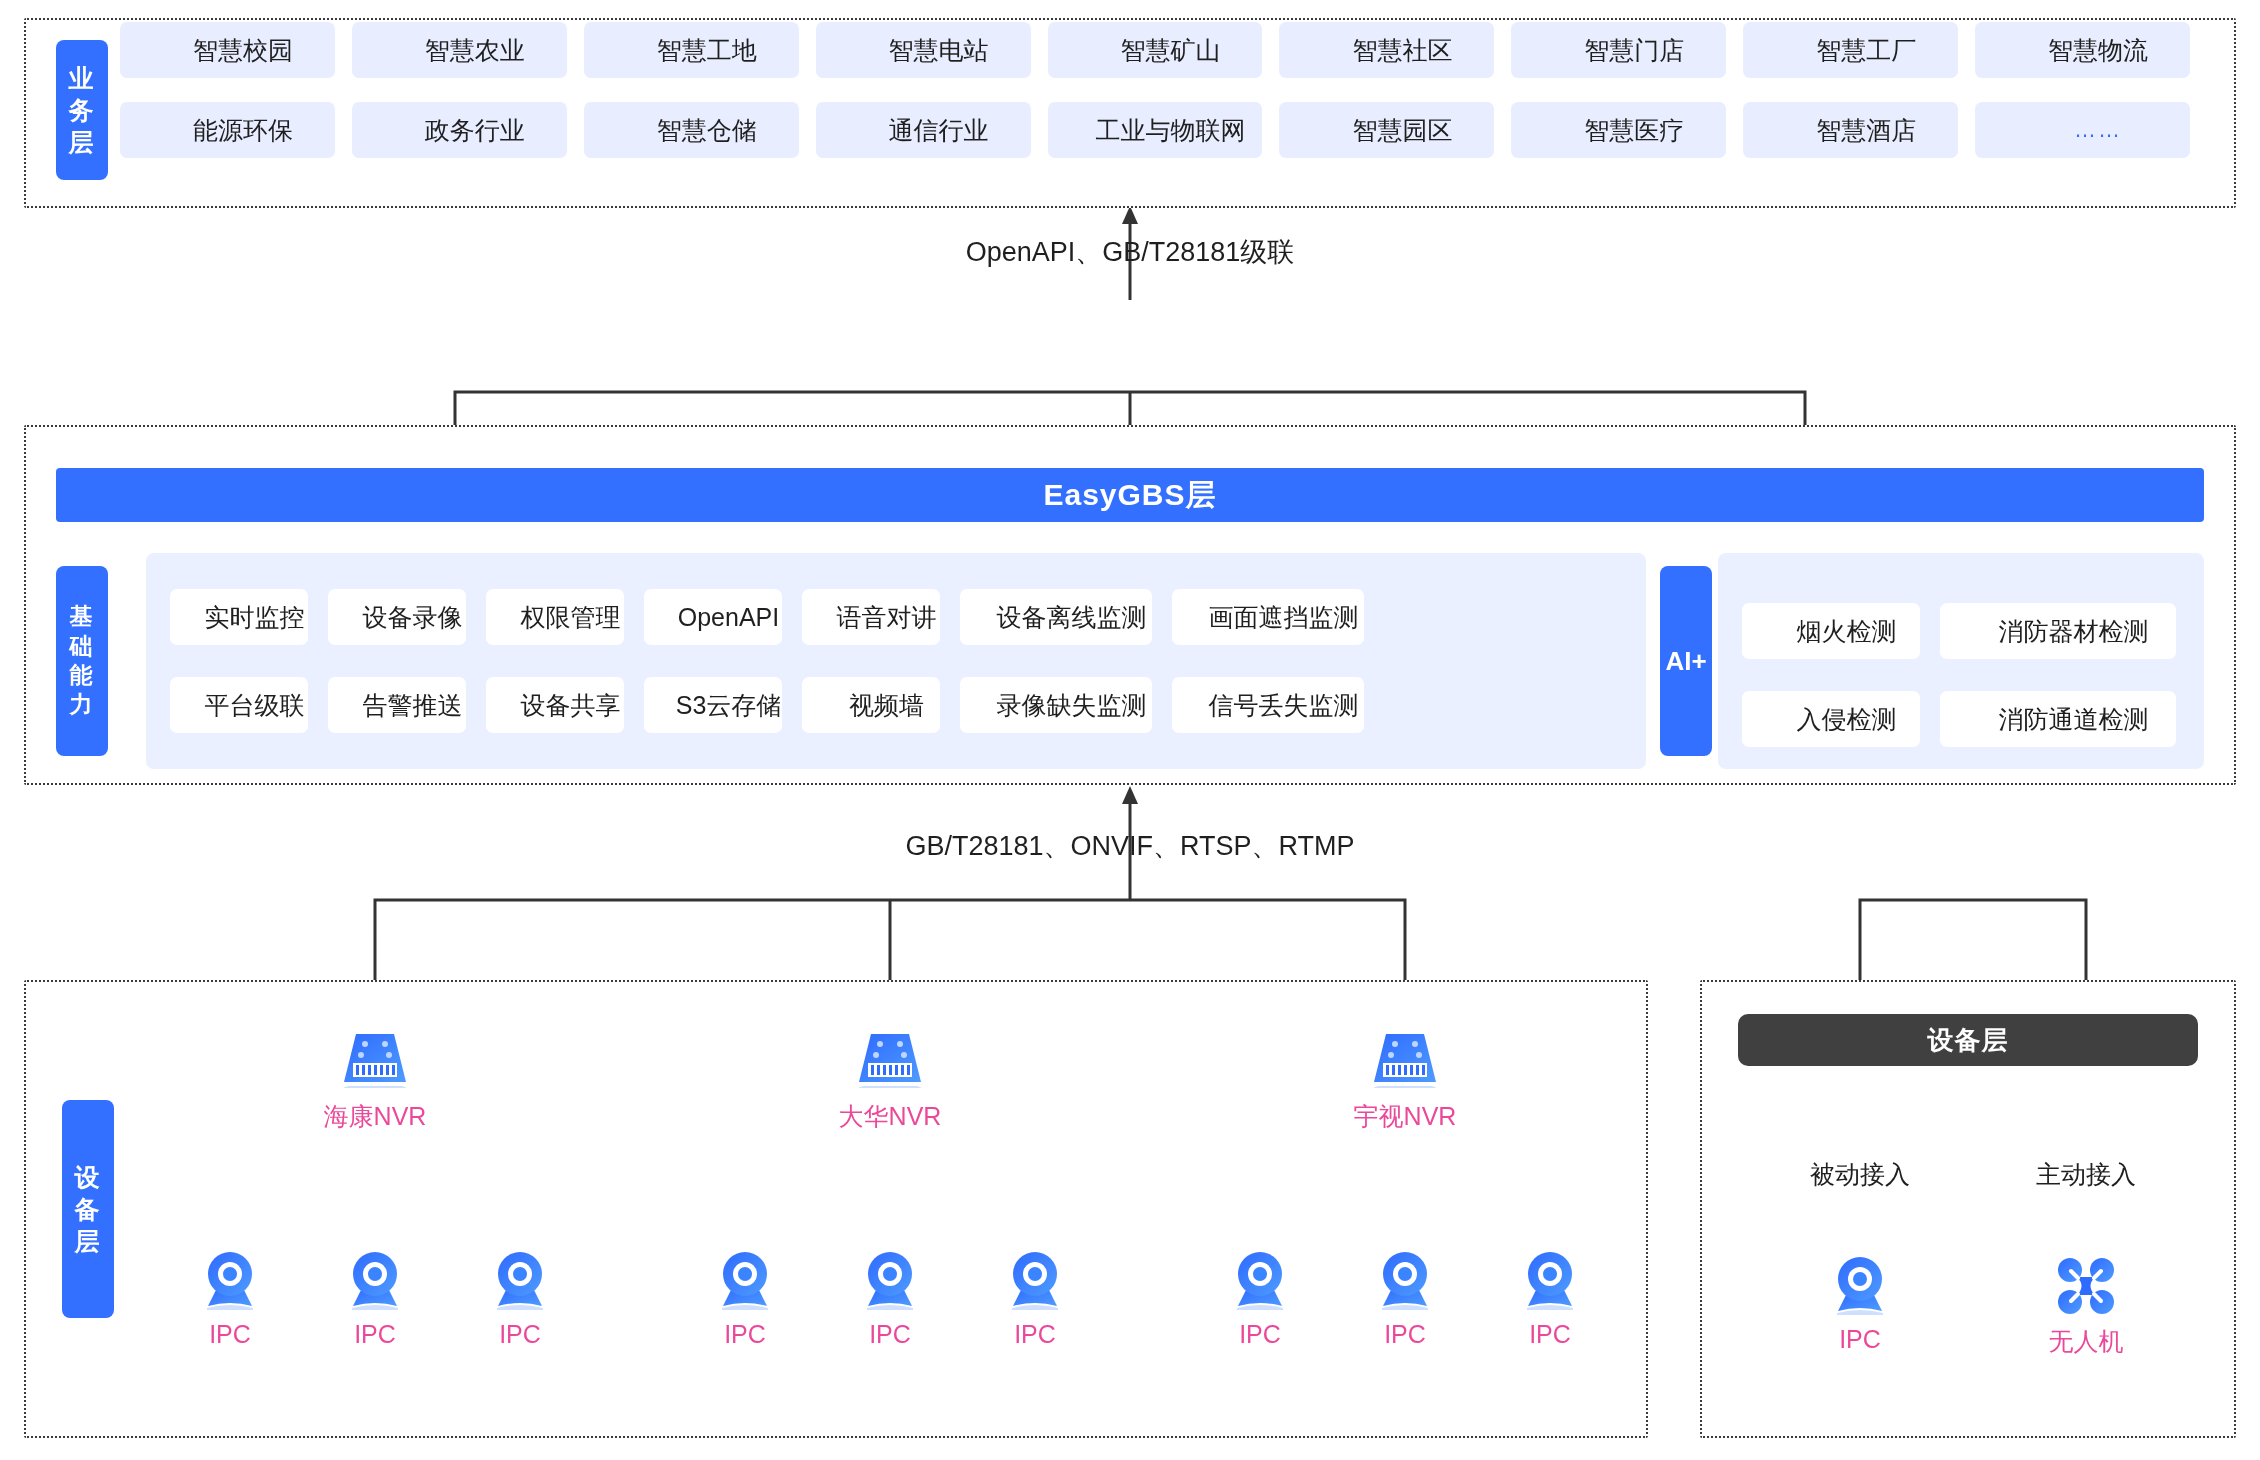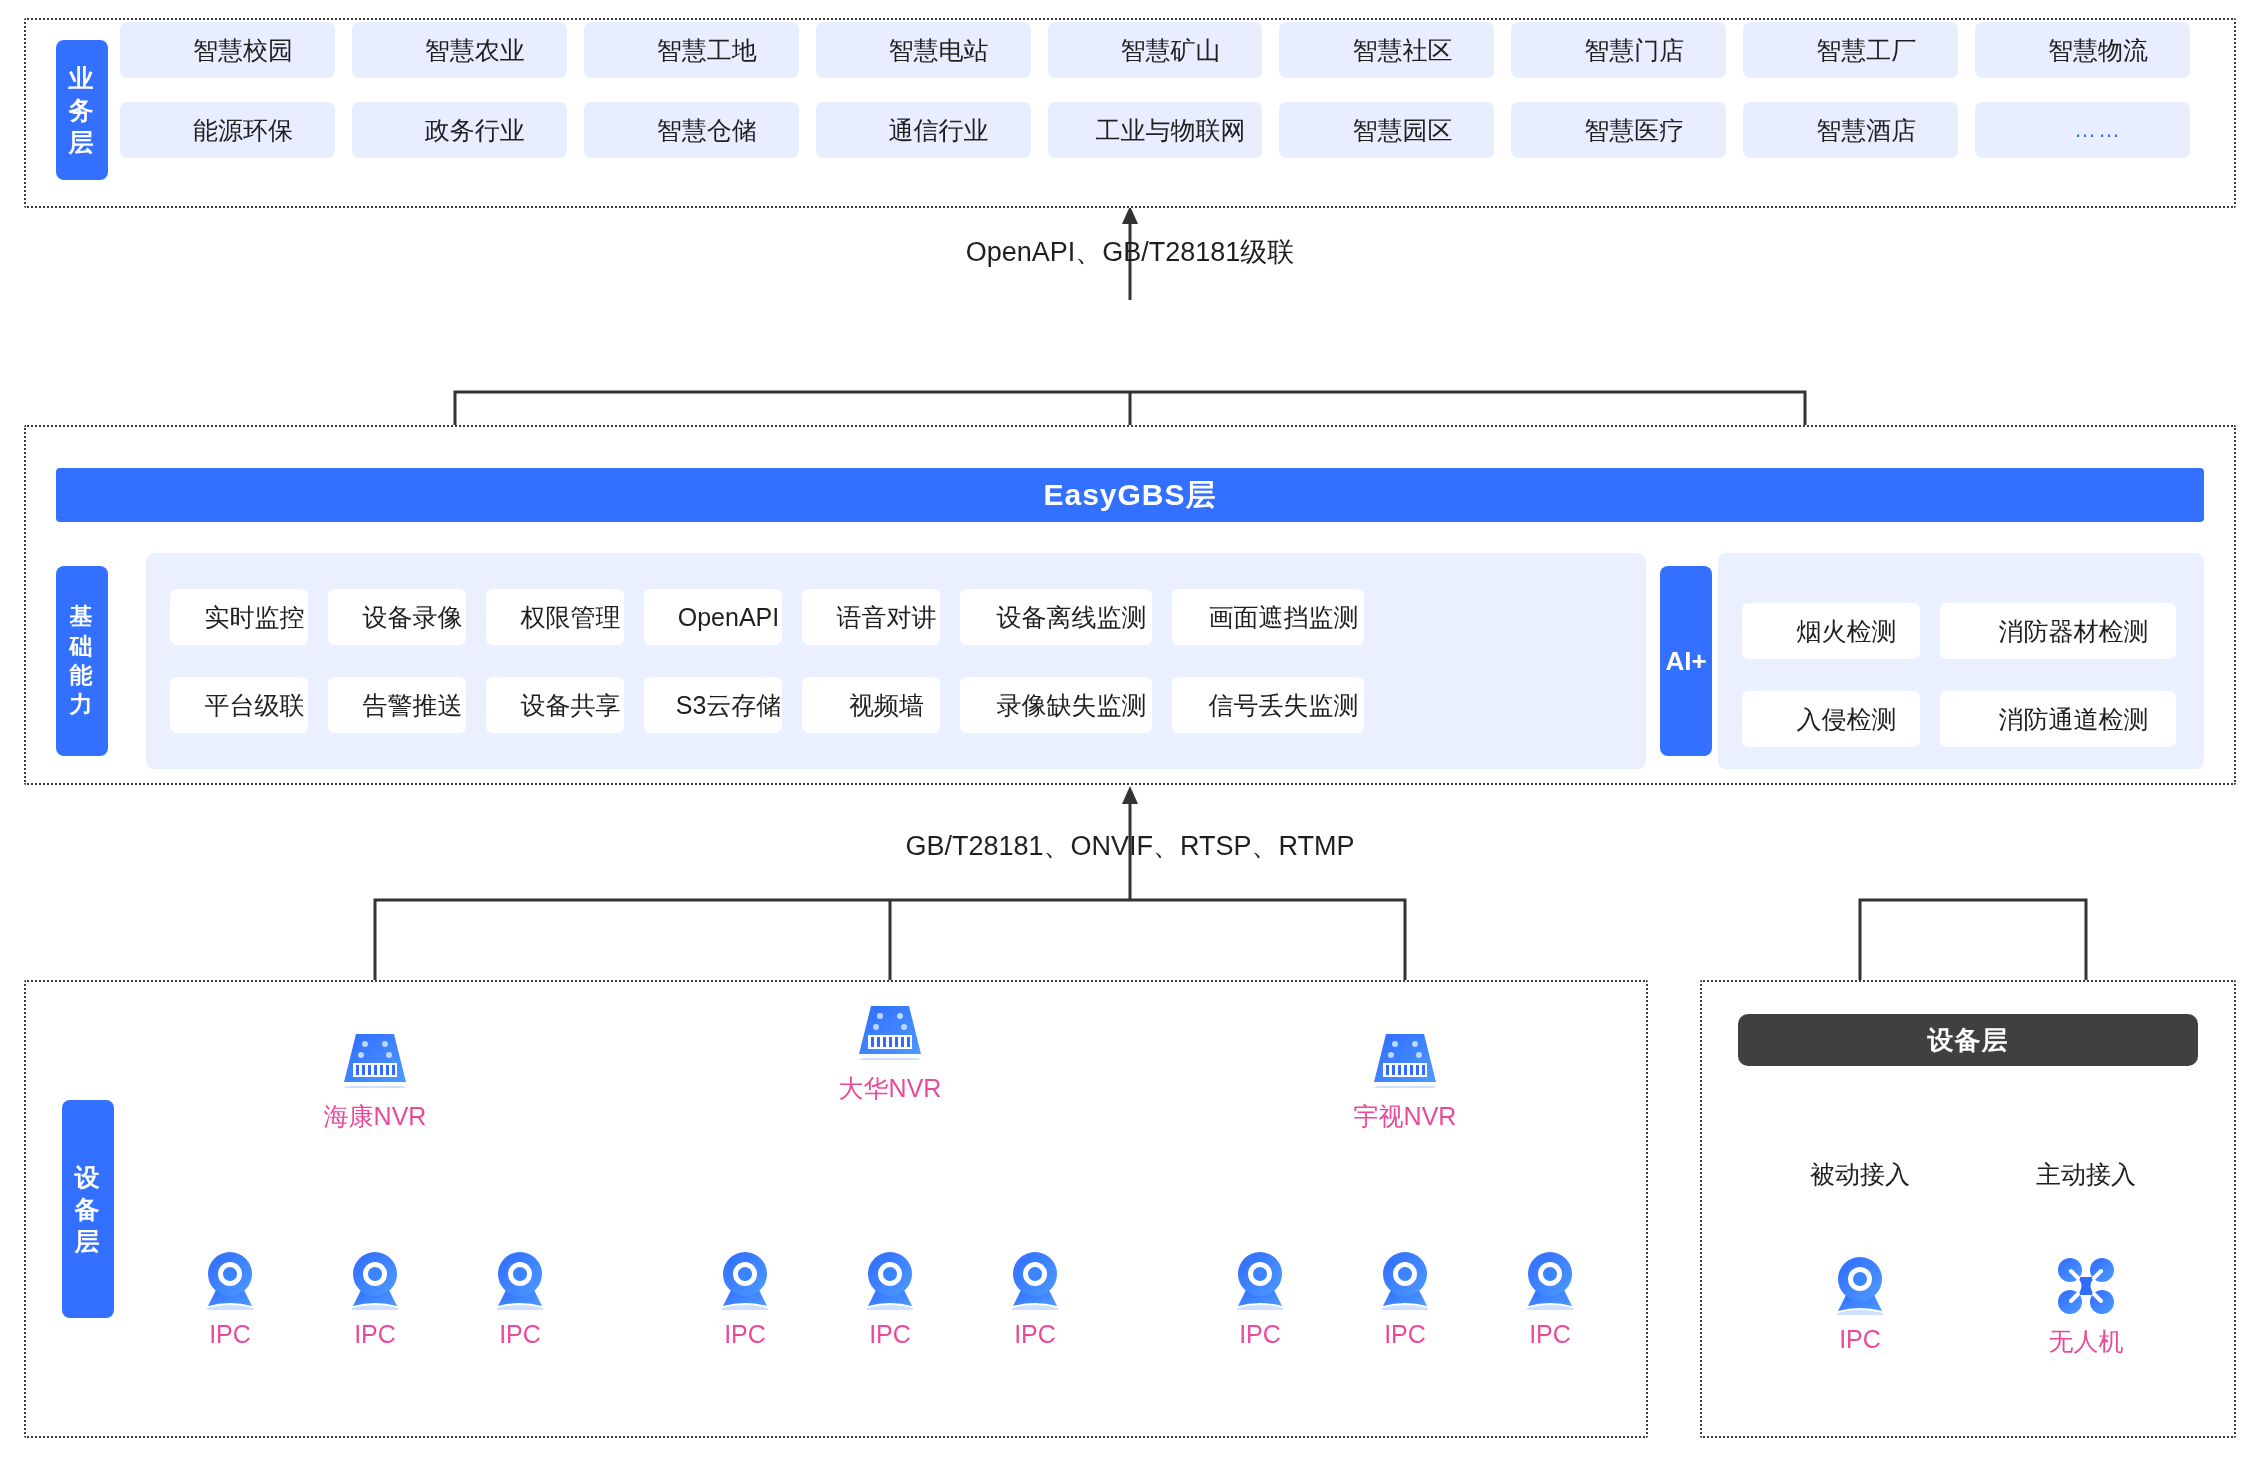--- a/index.html
+++ b/index.html
@@ -357,21 +357,21 @@
       </linearGradient>
     </defs>
     <path d="M8 58 Q31 52 54 58 L54 60 L8 60 Z" fill="#cfe0ff"></path>
     <path d="M17 40 Q31 36 45 40 L53 56 Q31 50 9 56 Z" fill="url(#cg)"></path>
     <circle cx="31" cy="24" r="22" fill="url(#cg)"></circle>
     <circle cx="31" cy="24" r="12" fill="#ffffff"></circle>
     <circle cx="31" cy="24" r="7" fill="#3a84ff"></circle>
   </svg>
         <div class="cap">IPC</div>
       </div>
-      <div class="node" style="left: 800px; top: 1002px; width: 180px;">
+      <div class="node" style="left: 800px; top: 1030px; width: 180px;">
         <svg class="icon-nvr" viewBox="0 0 82 62">
     <defs>
       <linearGradient id="ng" x1="0" y1="0" x2="1" y2="1">
         <stop offset="0" stop-color="#2f6bff"></stop>
               <stop offset="1" stop-color="#4e9bff"></stop>
       </linearGradient>
     </defs>
     <path d="M14 56 L68 56 L73 58 L9 58 Z" fill="#cfe0ff"></path>
     <path d="M22 4 L60 4 L72 52 L10 52 Z" fill="url(#ng)" rx="4"></path>
     <circle cx="31" cy="14" r="3" fill="#bcd6ff"></circle>

